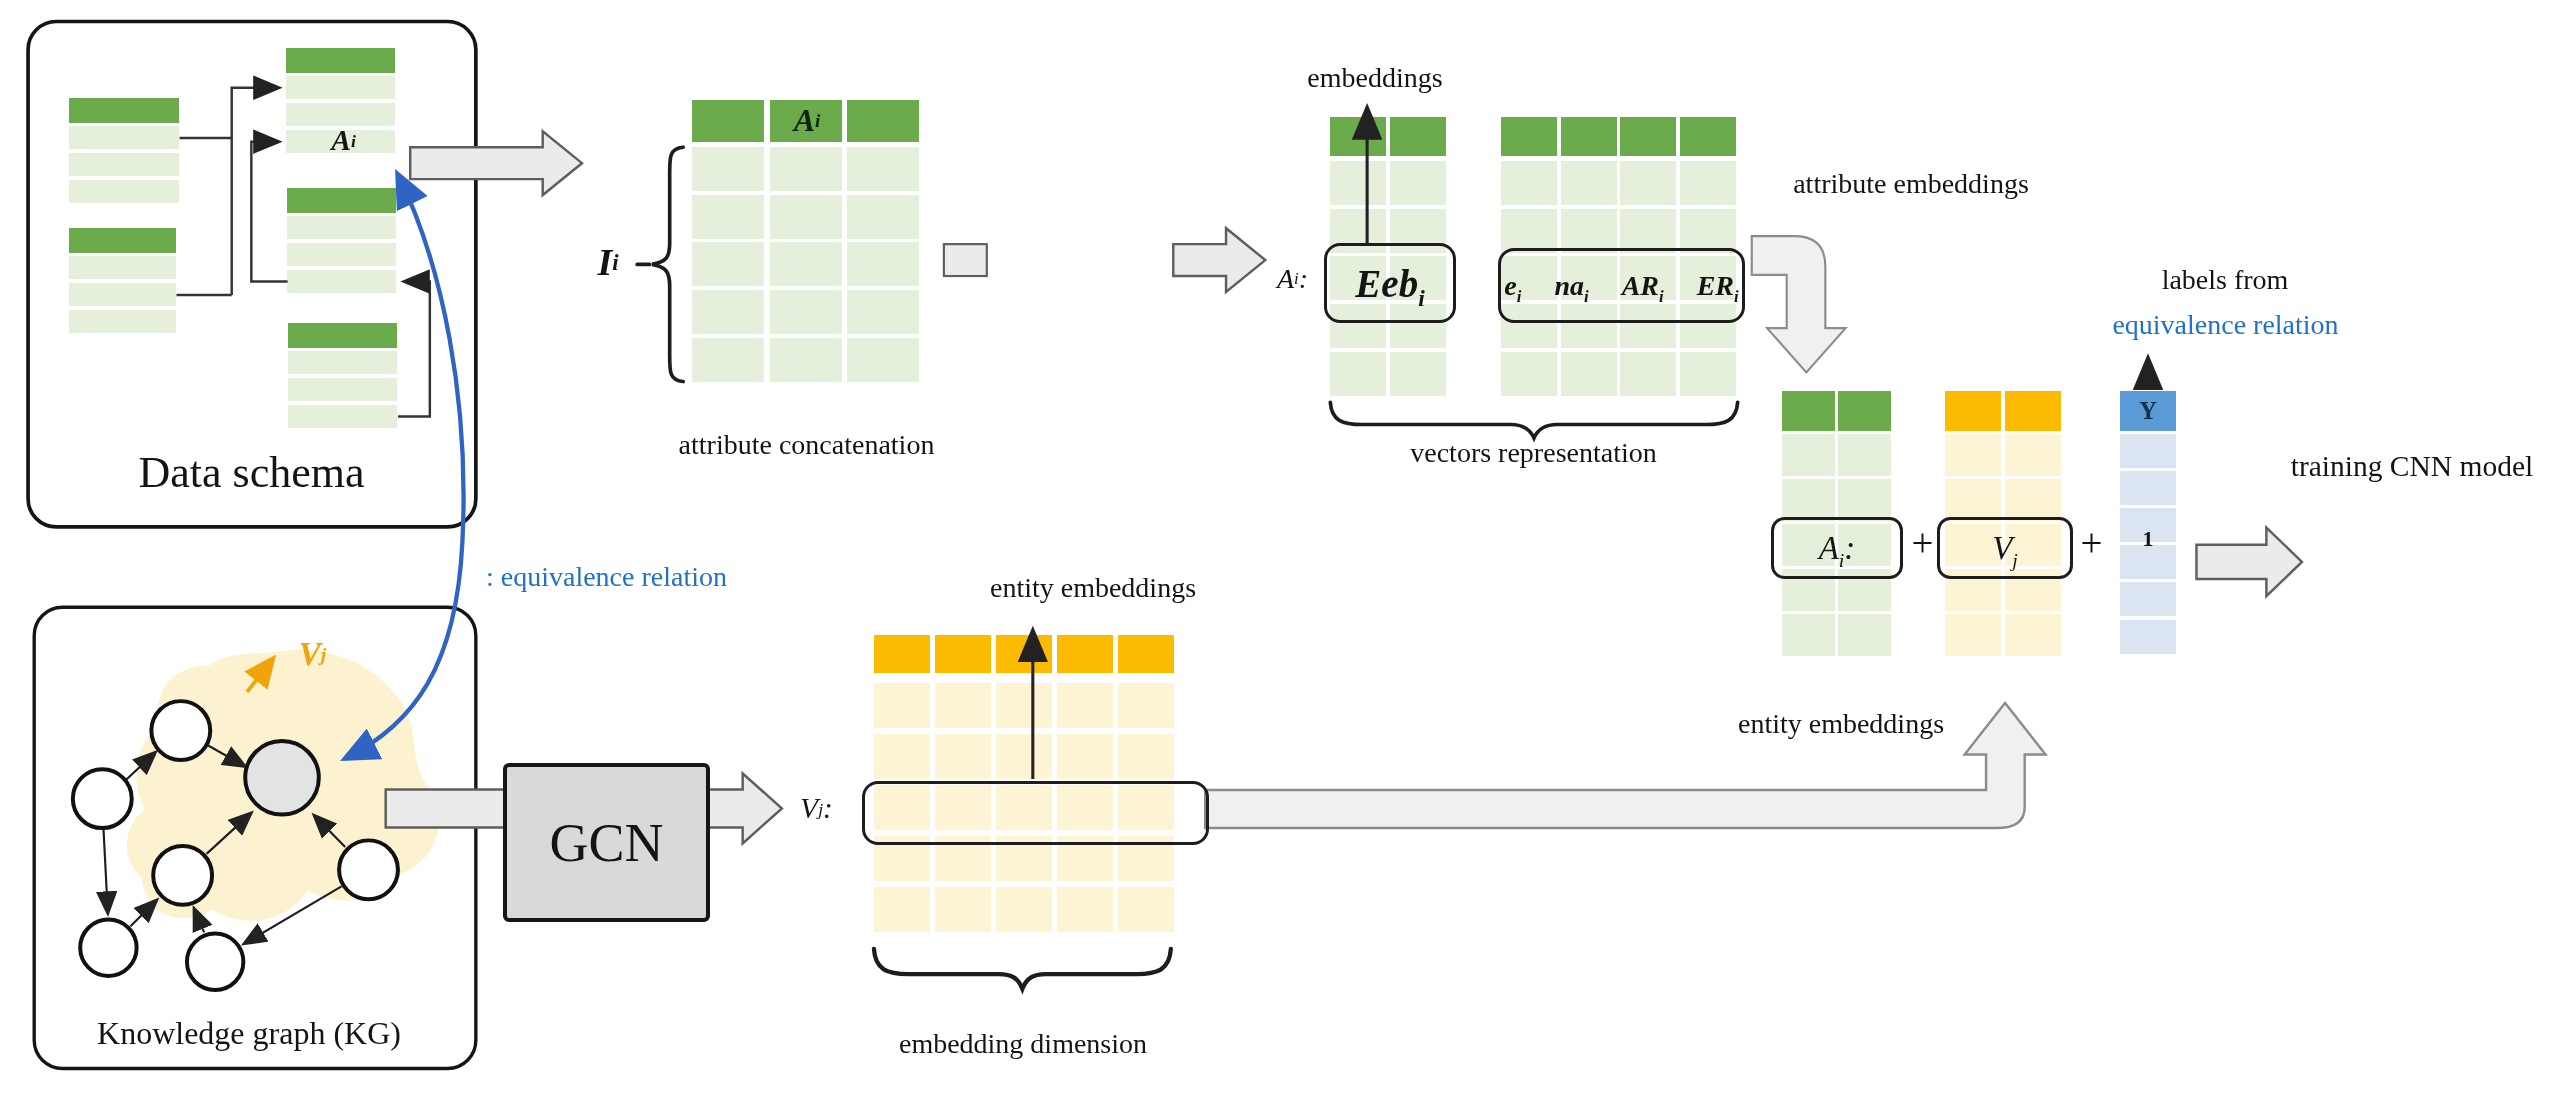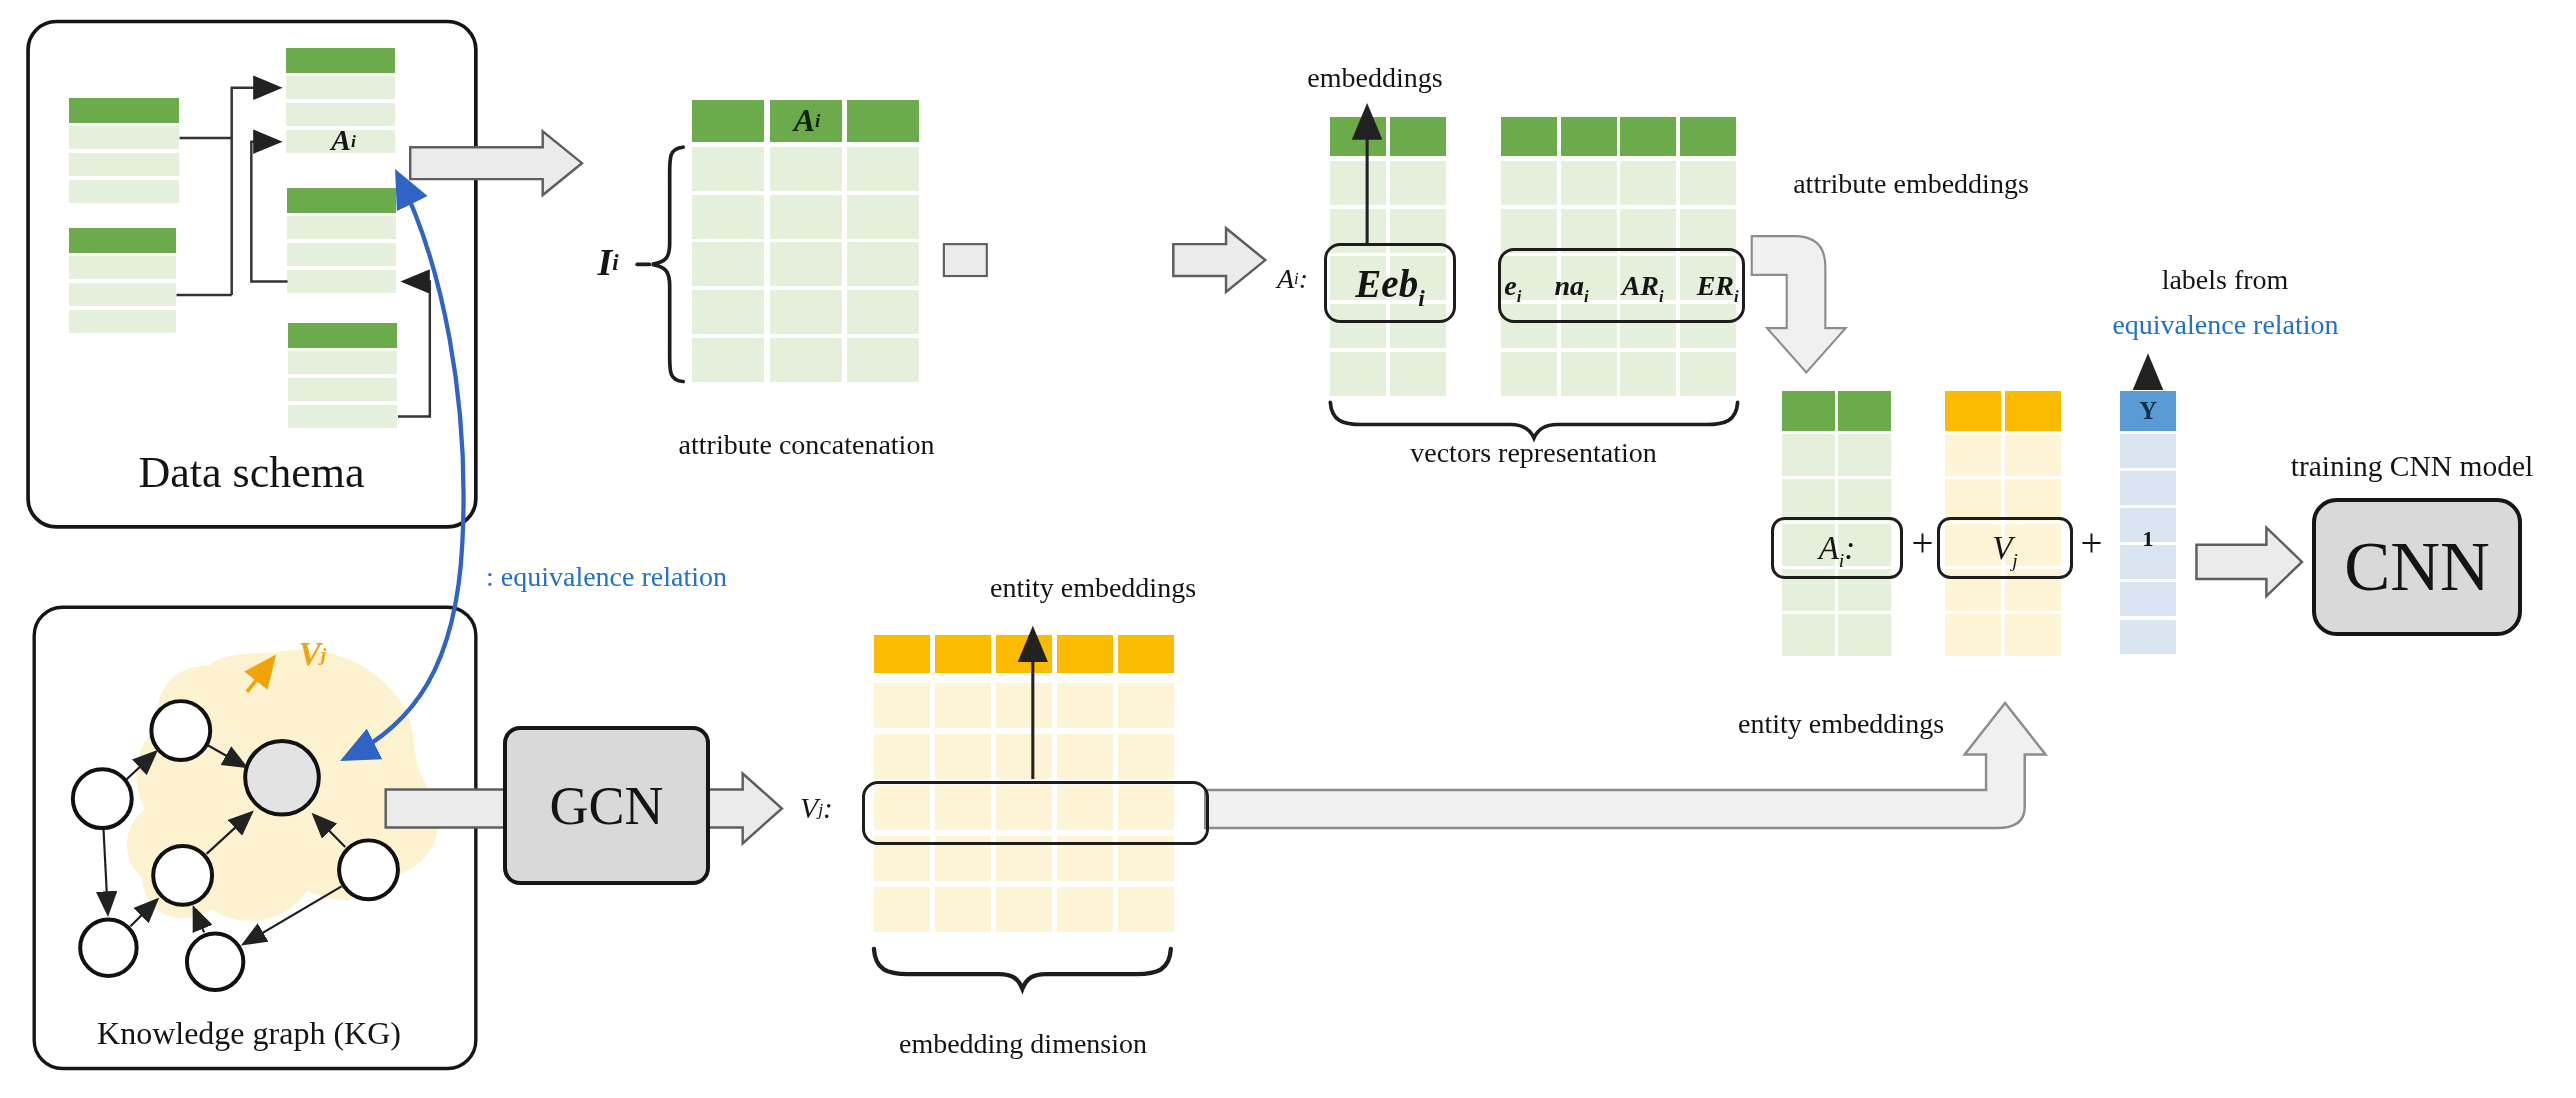--- a/index.html
+++ b/index.html
@@ -330,25 +330,22 @@
       </div>
       <div style="display: flex; gap: 4.9px; height: 45px; margin-top: 6.1px;">
         <div style="width: 56px; height: 45px; background: var(--orange-light);"></div>
         <div style="width: 56px; height: 45px; background: var(--orange-light);"></div>
         <div style="width: 56px; height: 45px; background: var(--orange-light);"></div>
         <div style="width: 56px; height: 45px; background: var(--orange-light);"></div>
         <div style="width: 56px; height: 45px; background: var(--orange-light);"></div>
       </div>
     </div>
 
-  <div class="graybox" style="left:503px;top:726px;width:199px;height:151px;border-radius:17px;">
+  <div class="graybox" style="left:503px;top:763px;width:199px;height:151px;border-radius:6px;">
     <span class="serif" style="font-size:54px;">GCN</span>
-  </div>
-  <div class="graybox" style="left:2312px;top:498px;width:202px;height:130px;border-radius:24.5px;border-width:4.9px;">
-    <span class="serif" style="font-size:69px;">CNN</span>
   </div>
 
   <div class="outline-box" style="left:1324px;top:243px;width:126px;height:74px;">
     <span class="it bd" style="font-size:39px;"><span>Eeb</span><sub>i</sub></span>
   </div>
   <div class="outline-box" style="left:1498px;top:248px;width:241px;height:69px;gap:33px;">
     <span class="it bd" style="font-size:28px;"><span>e</span><sub>i</sub></span>
     <span class="it bd" style="font-size:28px;"><span>na</span><sub>i</sub></span>
     <span class="it bd" style="font-size:28px;"><span>AR</span><sub>i</sub></span>
     <span class="it bd" style="font-size:28px;"><span>ER</span><sub>i</sub></span>

